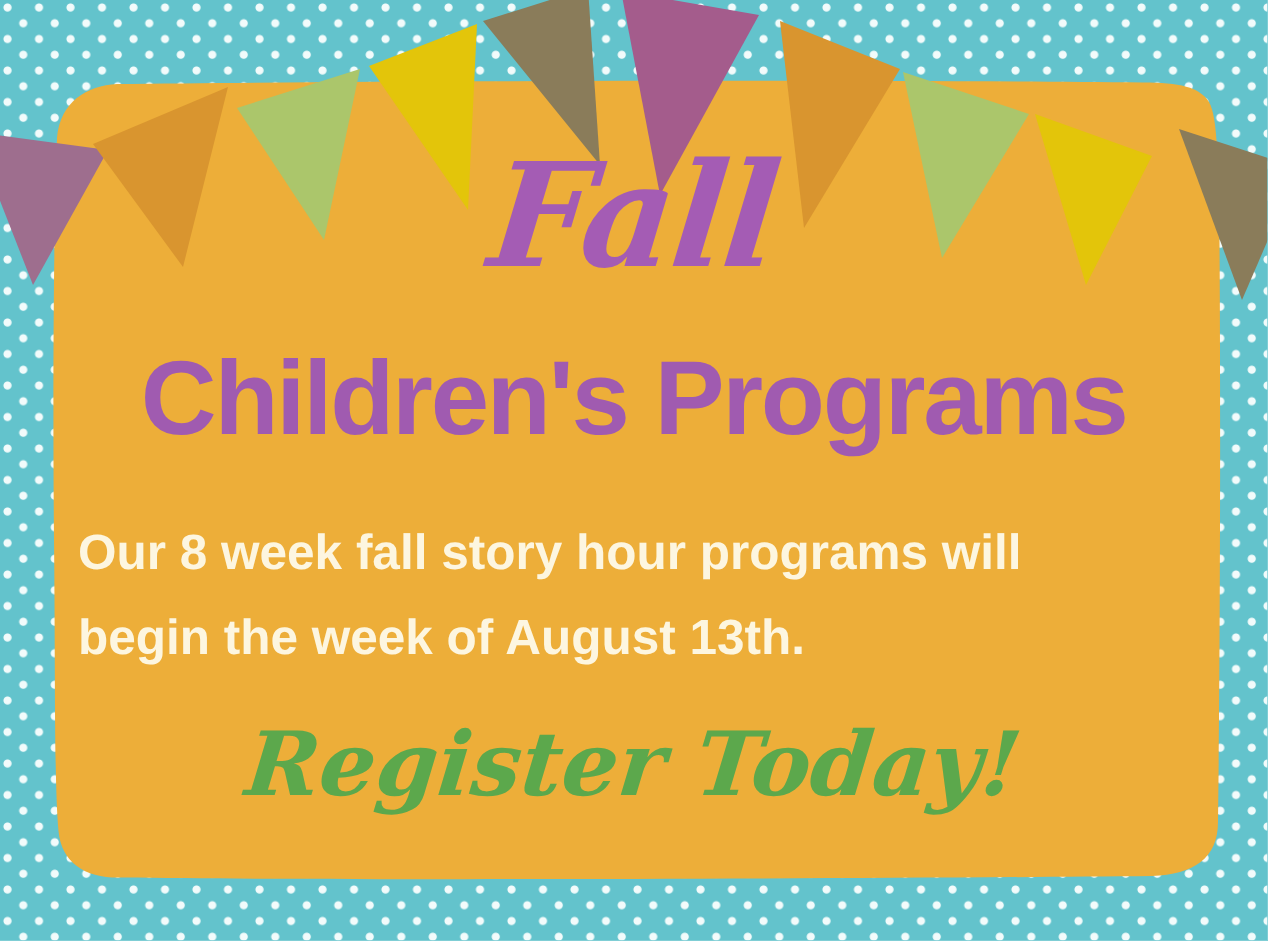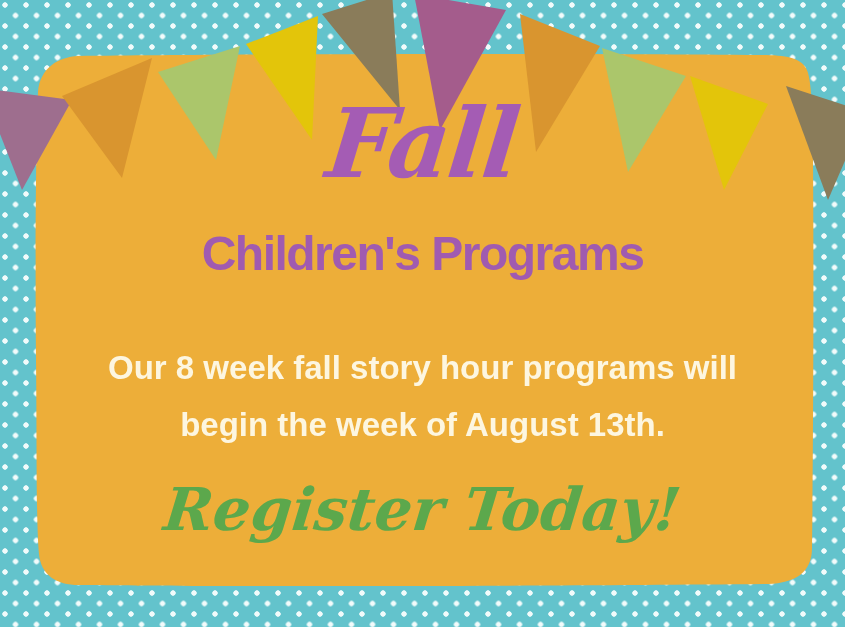--- a/index.html
+++ b/index.html
@@ -78,33 +78,32 @@
   }
 
   .main-heading {
     position: absolute;
     left: 0;
     width: 845px;
     top: 228px;
     text-align: center;
     font-family: "Liberation Sans", sans-serif;
     font-weight: bold;
-    font-size: 48px;
+    font-size: 70px;
     line-height: 1.08;
     letter-spacing: -1.5px;
     color: #a05bb0;
     white-space: nowrap;
   }
 
   .body-text {
     position: absolute;
     left: 52px;
     width: 741px;
     top: 340px;
-    text-align: center;
     font-family: "Liberation Sans", sans-serif;
     font-weight: bold;
     font-size: 33px;
     line-height: 1.72;
     color: #fdf6e0;
   }
   .body-text .line {
     display: block;
   }
 

